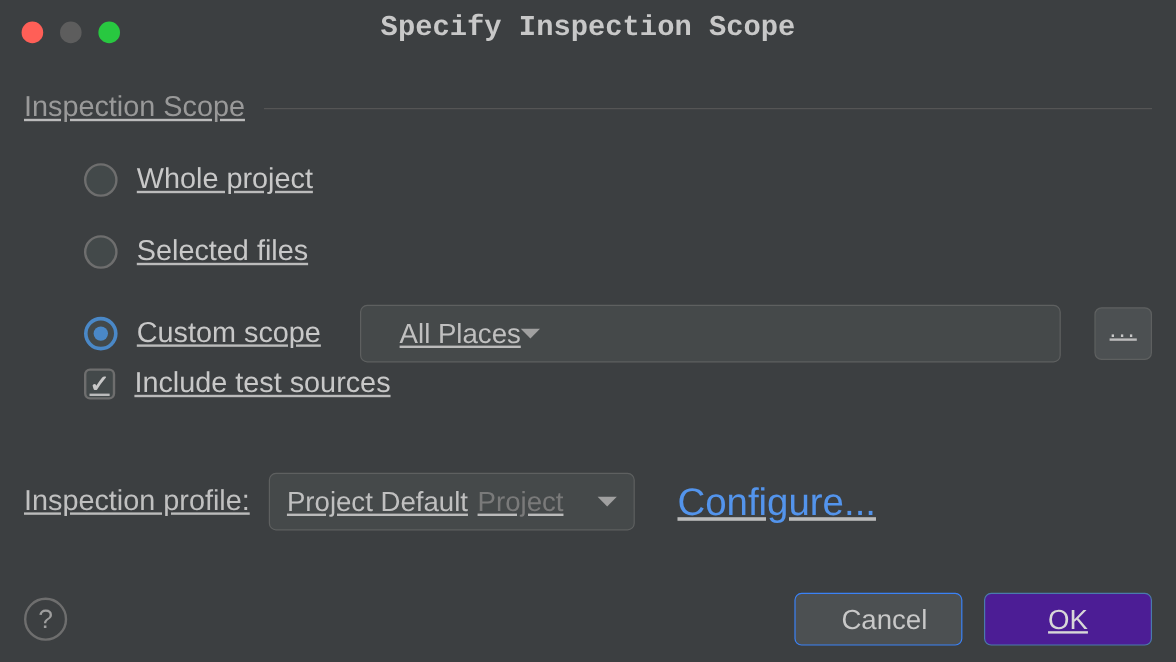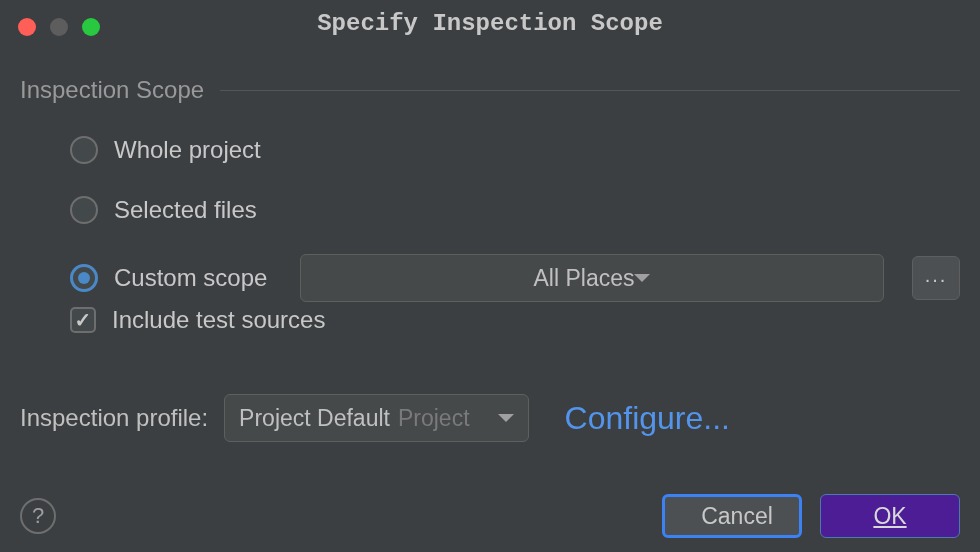--- a/index.html
+++ b/index.html
@@ -37,20 +37,21 @@
     .tl-min { background: #5d5d5d; }
     .tl-max { background: #28c840; }
     .title {
       color: #c8c8c8;
       font-weight: 600;
       font-size: 24px;
       font-family: Liberation Mono, monospace;
     }
     .content {
       padding: 30px 20px 0 20px;
+      text-decoration: underline;
     }
     .section-header {
       display: flex;
       align-items: center;
       gap: 16px;
       margin-bottom: 30px;
     }
     .section-title {
       color: #999;
       font-size: 24px;
@@ -112,21 +113,21 @@
     }
     .dropdown {
       flex: 1;
       height: 48px;
       background: #45494a;
       border: 1px solid #5e6060;
       border-radius: 6px;
       display: flex;
       align-items: center;
       padding: 0 32px;
-      justify-content: center;
+      justify-content: flex-start;
       cursor: pointer;
     }
     .dropdown-text {
       color: #c0c0c0;
       font-size: 23px;
     }
     .chevron-down {
       width: 0;
       height: 0;
       border-left: 8px solid transparent;
@@ -244,21 +245,21 @@
       min-width: 140px;
       border-radius: 6px;
       display: flex;
       align-items: center;
       justify-content: center;
       font-size: 23px;
       cursor: pointer;
     }
     .btn-cancel {
       background: #4c5052;
-      border: 3px solid #3b82f6;
+      border: 1px solid #3b82f6;
       color: #c8c8c8;
       width: 140px;
       padding-left: 10px;
     }
     .btn-ok {
       background: #4c1d95;
       border: 1px solid #4a7bab;
       color: #d8d8d8;
       width: 140px;
       text-decoration: underline;

